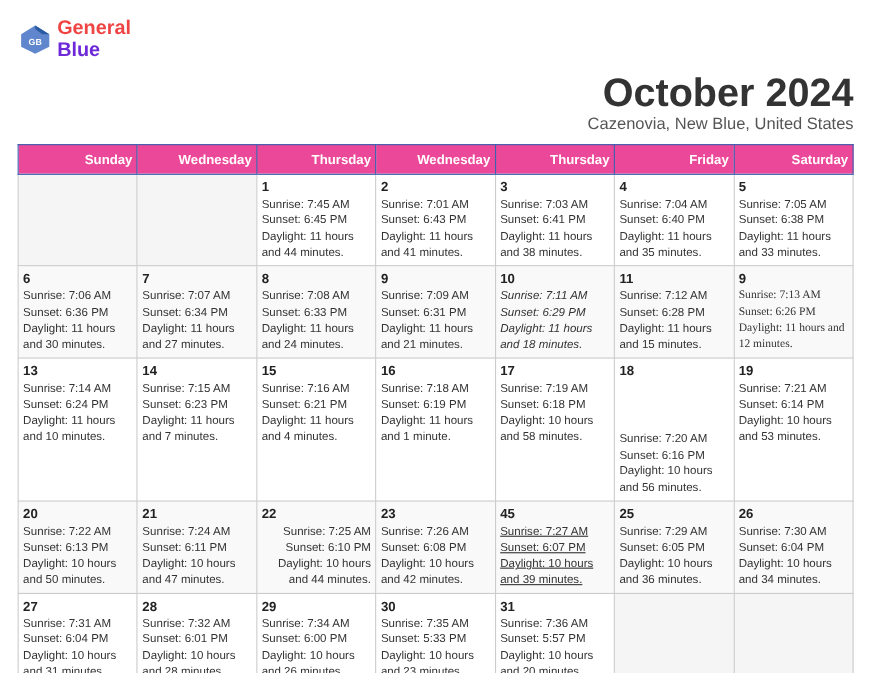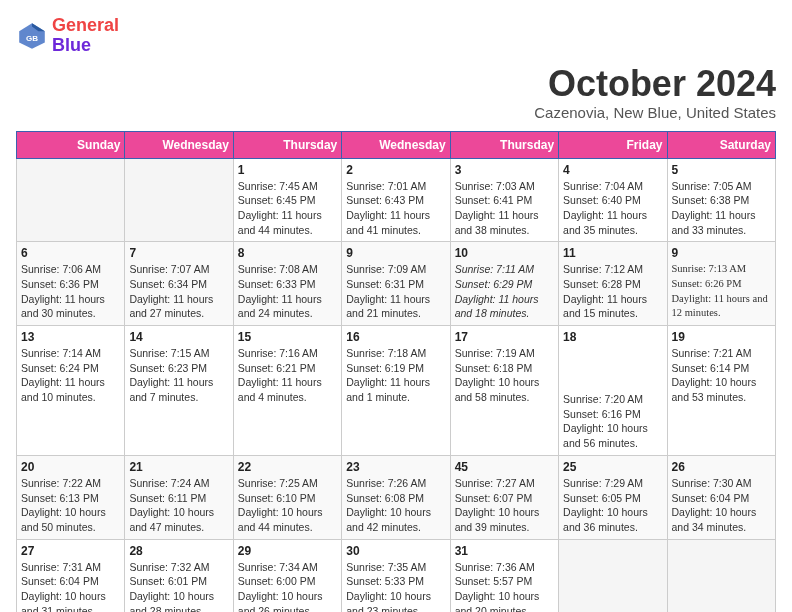--- a/index.html
+++ b/index.html
@@ -254,33 +254,33 @@
 Daylight: 10 hours and 50 minutes.</div>
         </td>
         <td>
           <div class="day-number">21</div>
           <div class="day-info" style="white-space: pre-line;">Sunrise: 7:24 AM
 Sunset: 6:11 PM
 Daylight: 10 hours and 47 minutes.</div>
         </td>
         <td>
           <div class="day-number">22</div>
-          <div class="day-info" style="white-space: pre-line;">Sunrise: 7:25 AM
+          <div class="day-info" style="white-space: pre-line; text-align: right;">Sunrise: 7:25 AM
 Sunset: 6:10 PM
 Daylight: 10 hours and 44 minutes.</div>
         </td>
         <td>
           <div class="day-number">23</div>
           <div class="day-info" style="white-space: pre-line;">Sunrise: 7:26 AM
 Sunset: 6:08 PM
 Daylight: 10 hours and 42 minutes.</div>
         </td>
         <td>
           <div class="day-number">45</div>
-          <div class="day-info" style="white-space: pre-line;">Sunrise: 7:27 AM
+          <div class="day-info" style="white-space: pre-line; text-decoration: underline;">Sunrise: 7:27 AM
 Sunset: 6:07 PM
 Daylight: 10 hours and 39 minutes.</div>
         </td>
         <td>
           <div class="day-number">25</div>
           <div class="day-info" style="white-space: pre-line;">Sunrise: 7:29 AM
 Sunset: 6:05 PM
 Daylight: 10 hours and 36 minutes.</div>
         </td>
         <td>

